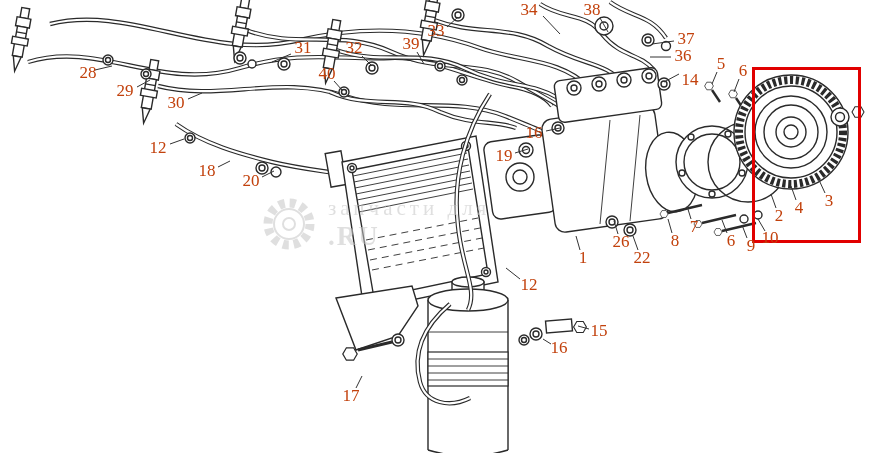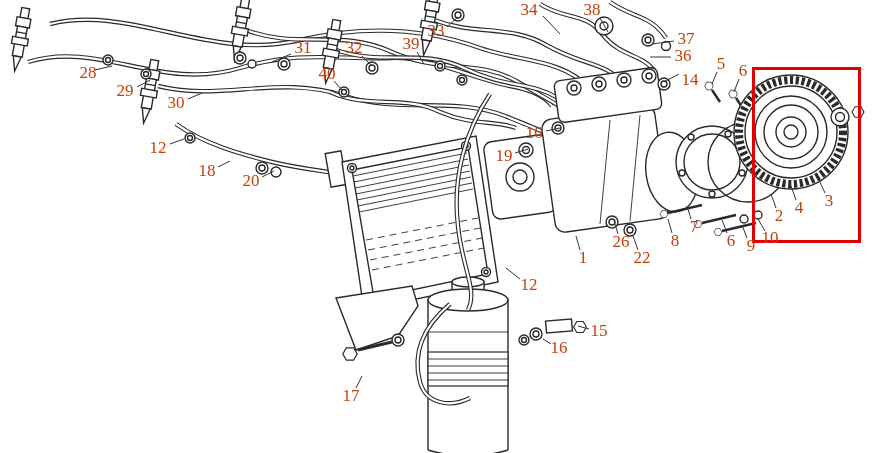--- a/index.html
+++ b/index.html
@@ -276,20 +276,31 @@
         <line x1="618" y1="234" x2="614" y2="221" class="leader"></line>
         <line x1="638" y1="250" x2="633" y2="236" class="leader"></line>
         <line x1="580" y1="250" x2="576" y2="236" class="leader"></line>
         <line x1="520" y1="279" x2="506" y2="268" class="leader"></line>
         <line x1="589" y1="329" x2="578" y2="326" class="leader"></line>
         <line x1="551" y1="344" x2="543" y2="339" class="leader"></line>
         <line x1="356" y1="388" x2="362" y2="376" class="leader"></line>
       </g>
   </svg>
 
+  <div class="watermark">
+    <svg width="54" height="54" viewBox="0 0 54 54">
+      <circle cx="27" cy="27" r="21" fill="none" stroke="#c6c6c6" stroke-width="9" stroke-dasharray="6,5"></circle>
+      <circle cx="27" cy="27" r="15" fill="none" stroke="#c6c6c6" stroke-width="2"></circle>
+      <circle cx="27" cy="27" r="6" fill="none" stroke="#c6c6c6" stroke-width="2"></circle>
+    </svg>
+    <div class="wm-text">
+      <div class="wm-line1">запчасти для</div>
+      <div class="wm-line2">.RU</div>
+    </div>
+  </div>
 
   <div class="highlight-box" style="left: 752px; top: 67px; width: 109px; height: 176px; border-color: rgb(225, 0, 0);"></div>
 
   <div>
       <div class="callout" style="left: 529px; top: 10px;">34</div>
       <div class="callout" style="left: 592px; top: 10px;">38</div>
       <div class="callout" style="left: 436px; top: 31px;">33</div>
       <div class="callout" style="left: 686px; top: 39px;">37</div>
       <div class="callout" style="left: 683px; top: 56px;">36</div>
       <div class="callout" style="left: 303px; top: 48px;">31</div>

